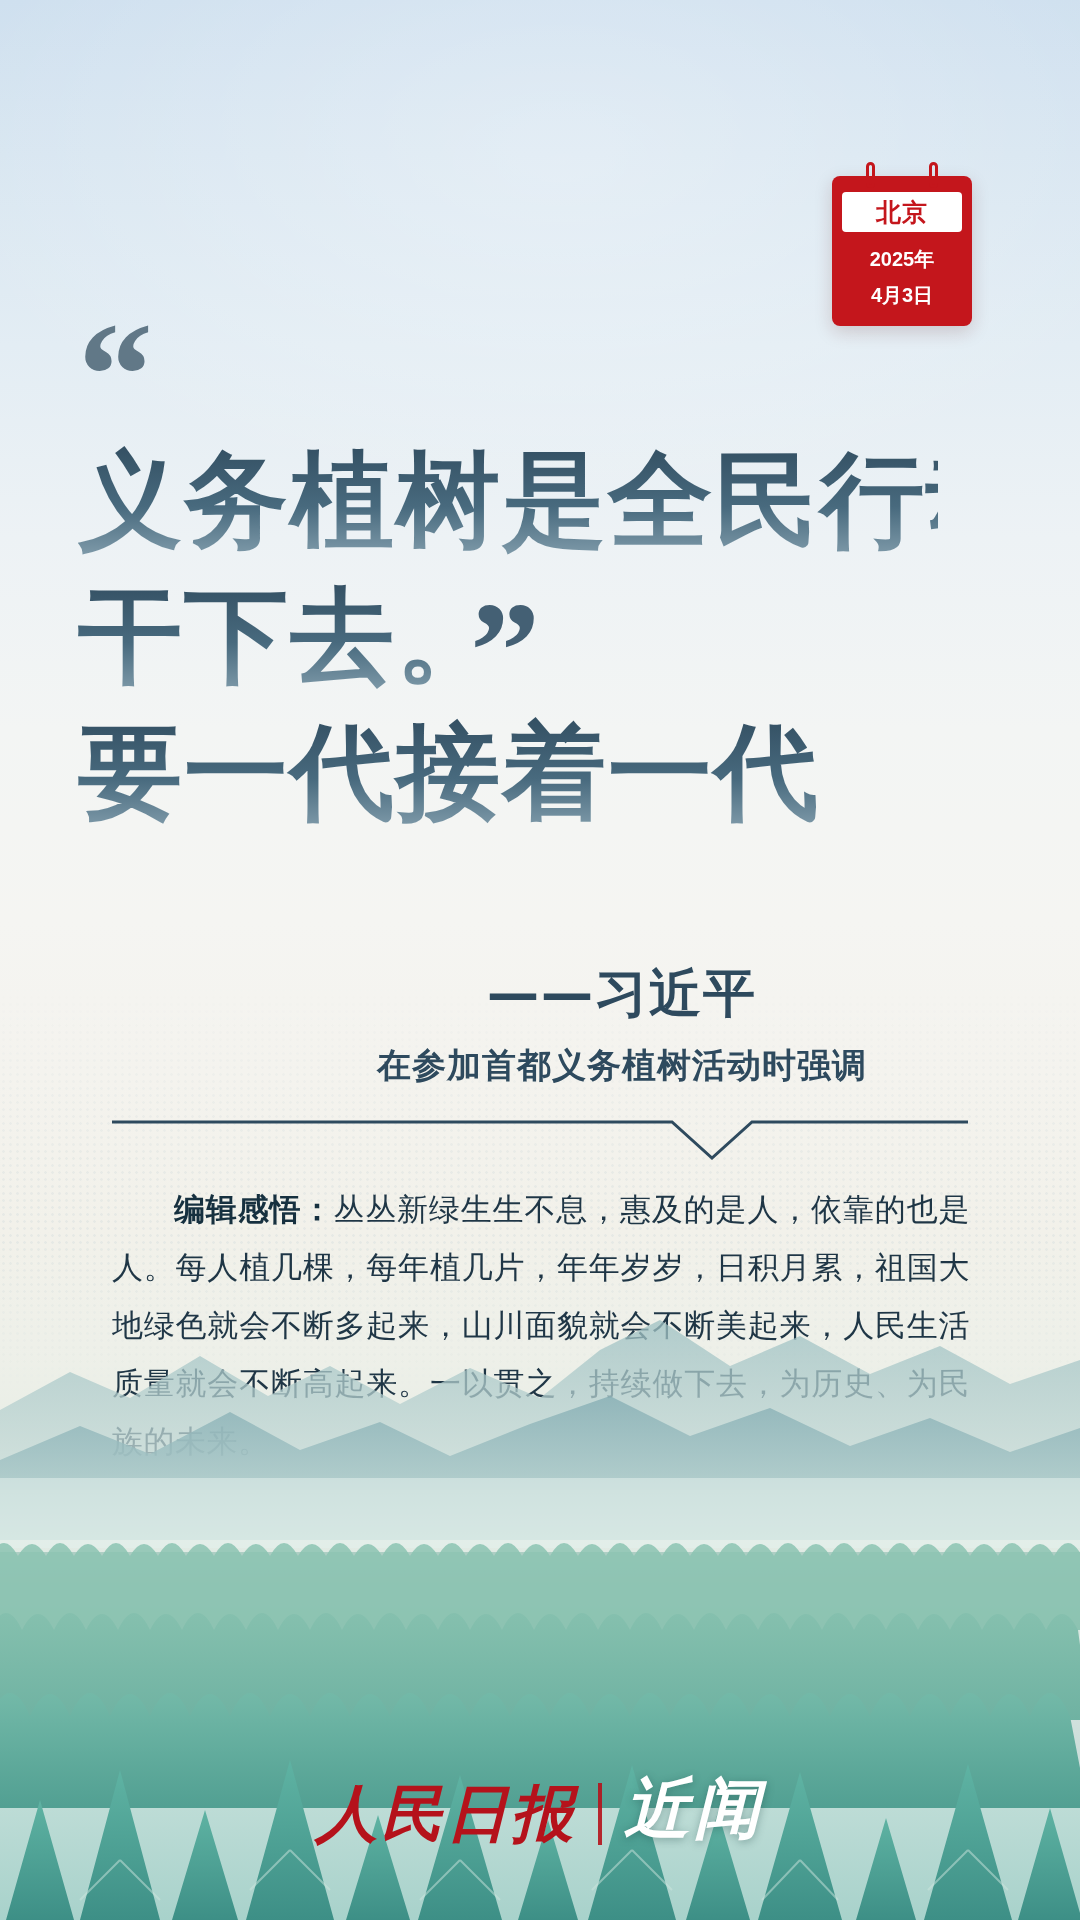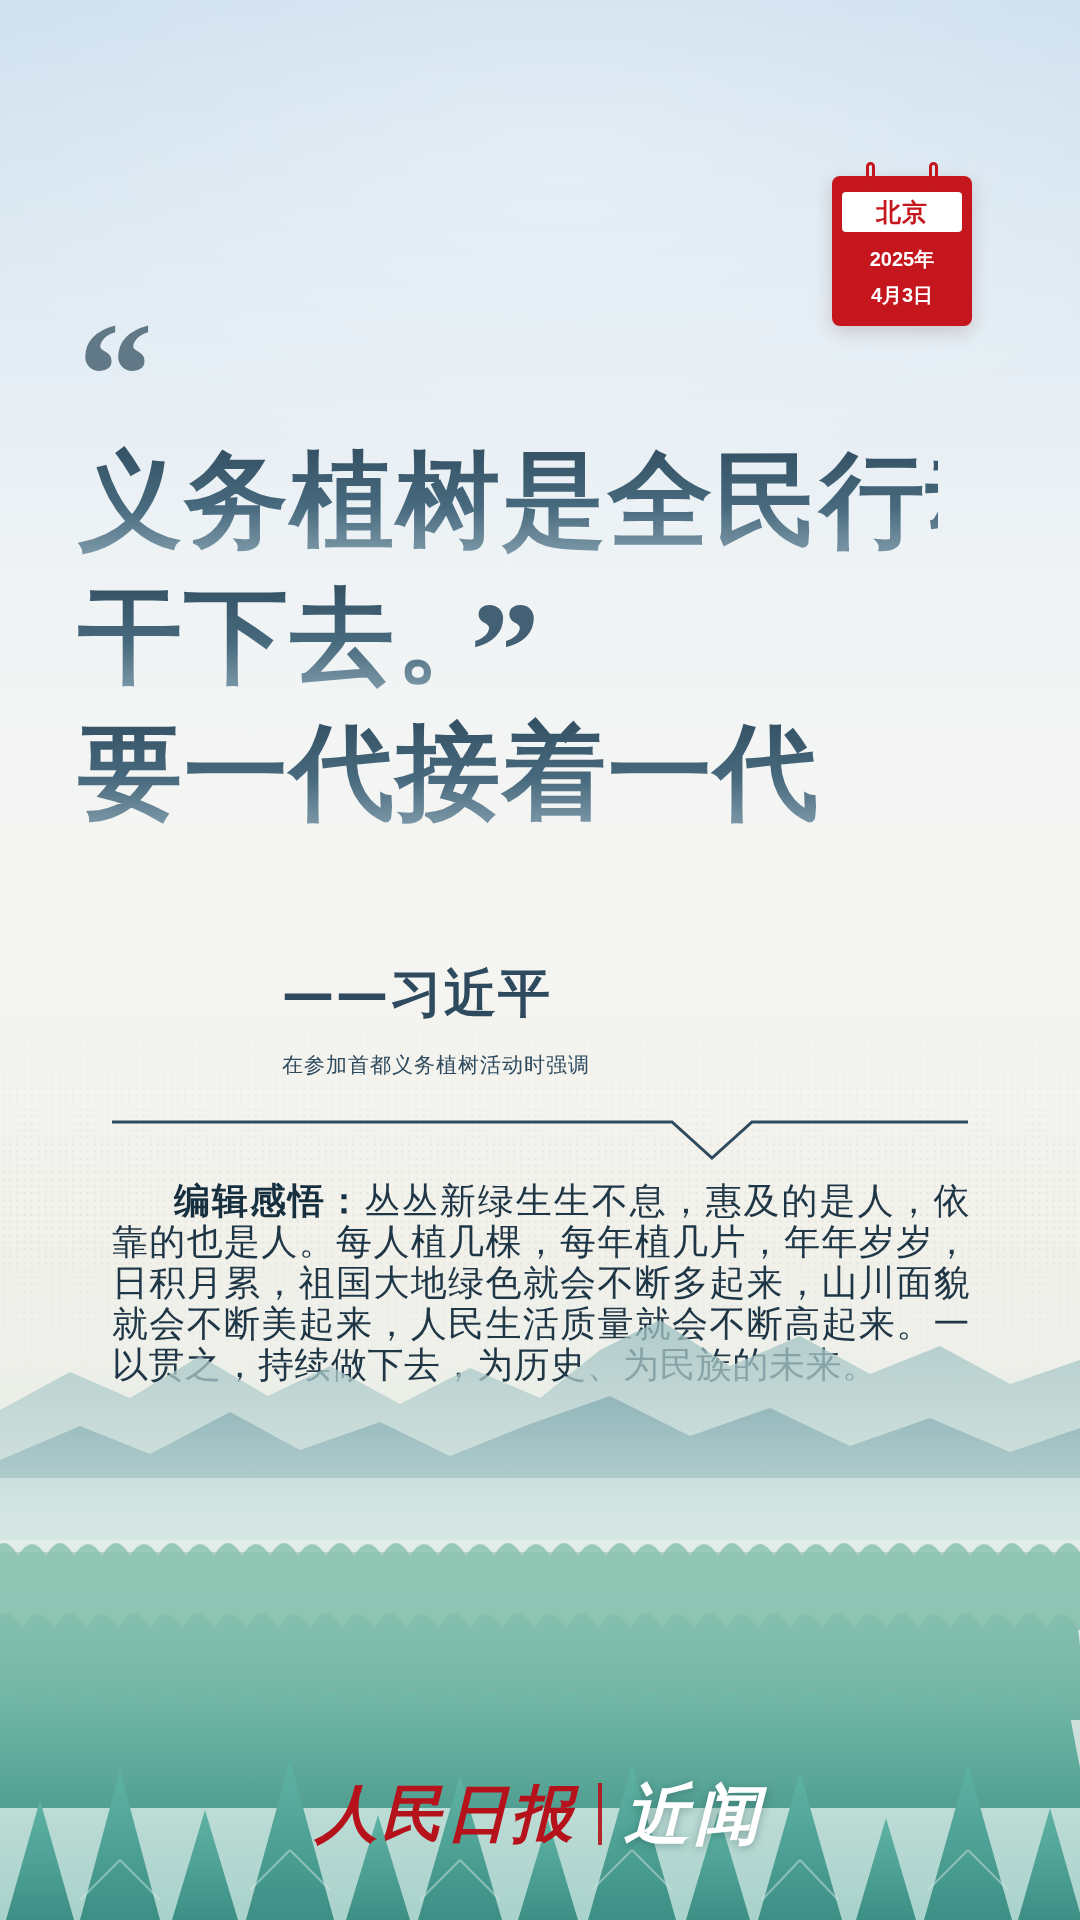--- a/index.html
+++ b/index.html
@@ -150,37 +150,37 @@
     font-family: "Liberation Serif", serif;
     font-size: 140px;
     line-height: 70px;
     font-weight: 700;
     color: #446074;
   }
 
   
   #attribution {
     position: absolute;
-    right: 98px;
+    right: 108px;
     top: 960px;
-    text-align: left;
+    text-align: center;
     width: 700px;
   }
   .attr-name {
     font-family: "DejaVu Sans", "Liberation Sans", sans-serif;
     font-weight: 700;
     font-size: 52px;
     line-height: 66px;
     color: #2e4a5e;
     letter-spacing: 2px;
   }
   .attr-sub {
     font-family: "DejaVu Sans", "Liberation Sans", sans-serif;
-    font-weight: 400;
-    font-size: 21px;
+    font-weight: 700;
+    font-size: 34px;
     line-height: 54px;
     color: #2e4a5e;
     letter-spacing: 1px;
     margin-top: 12px;
   }
 
   
   #note-rule {
     position: absolute;
     left: 112px;
@@ -189,22 +189,22 @@
     height: 40px;
   }
   #note-rule svg { display: block; }
 
   #editor-note {
     position: absolute;
     left: 112px;
     top: 1180px;
     width: 858px;
     font-family: "DejaVu Serif", "Liberation Serif", serif;
-    font-size: 36px;
-    line-height: 41px;
+    font-size: 31px;
+    line-height: 58px;
     color: #1f3646;
     text-align: justify;
     text-indent: 62px;
     letter-spacing: 0.5px;
   }
   #editor-note .lead {
     font-weight: 700;
     color: #16303f;
   }
 
@@ -238,21 +238,21 @@
     letter-spacing: 3px;
     font-style: italic;
   }
   .logo-divider {
     width: 4px;
     height: 62px;
     background: #b5121b;
     opacity: .9;
   }
   .logo-jianwen {
-    font-family: Liberation Sans, sans-serif;
+    font-family: Liberation Mono, monospace;
     font-weight: 700;
     font-size: 66px;
     line-height: 72px;
     color: #ffffff;
     letter-spacing: 4px;
     font-style: italic;
     text-shadow: 0 2px 8px rgba(20,60,60,.35);
   }
 </style>
 </head>

